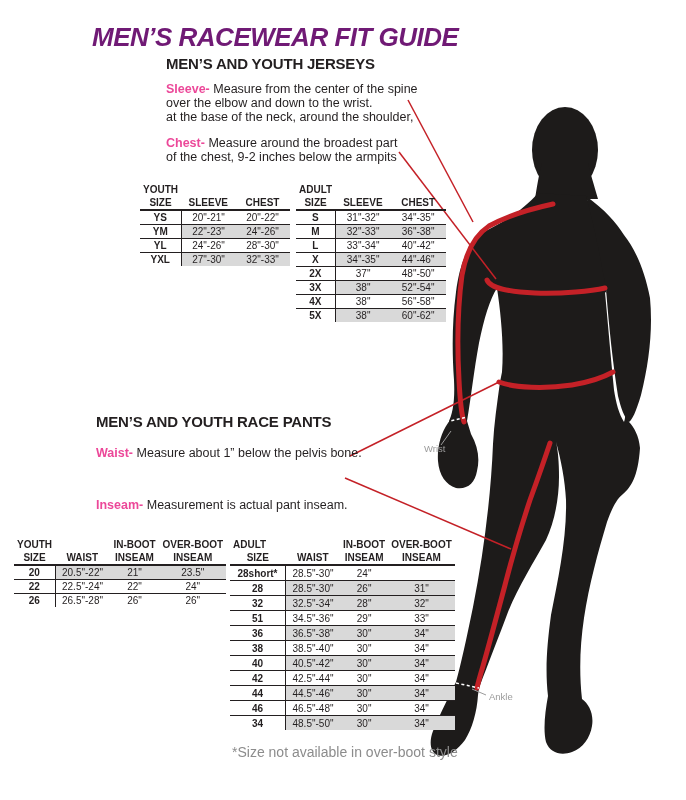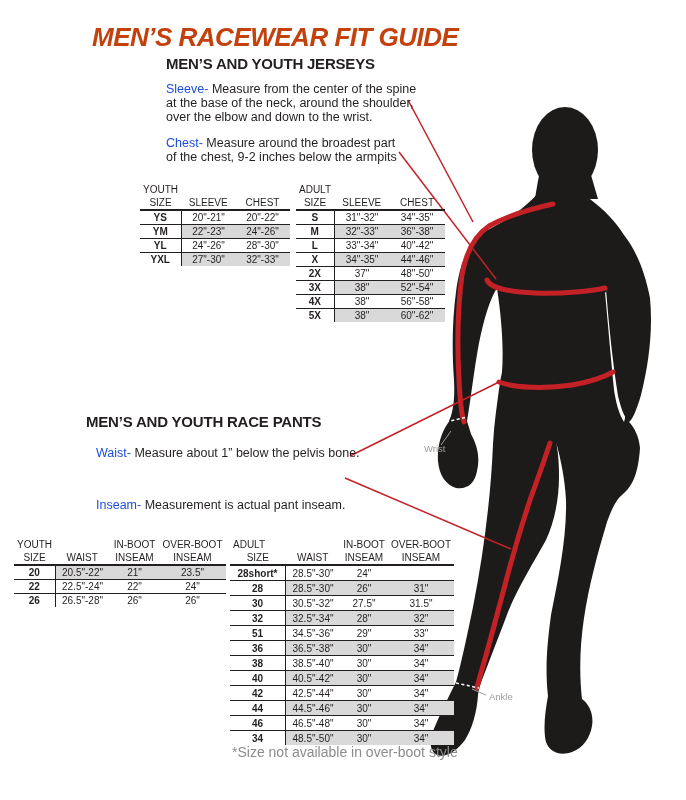--- a/index.html
+++ b/index.html
@@ -2,38 +2,38 @@
 <html><head>
 <meta charset="utf-8">
 <style>
   html,body{margin:0;padding:0;background:#ffffff;}
   #canvas{position:relative;width:686px;height:800px;background:#ffffff;overflow:hidden;
           font-family:"Liberation Sans",sans-serif;color:#231f20;}
   .abs{position:absolute;margin:0;}
   .fig{position:absolute;left:0;top:0;z-index:0;}
   .txt{z-index:2;}
   .page-title{left:92px;top:22px;font-size:26px;font-weight:bold;font-style:italic;
-              letter-spacing:-0.5px;color:#c2410c;white-space:nowrap;}
+              letter-spacing:-0.5px;color:#701a75;white-space:nowrap;}
   .section-head{font-size:15px;font-weight:bold;letter-spacing:-0.2px;white-space:nowrap;}
   .jersey-head{left:166px;top:55px;}
-  .pants-head{left:86px;top:413px;}
+  .pants-head{left:96px;top:413px;}
   .para{font-size:12.5px;line-height:13.8px;white-space:nowrap;}
-  .para .red{color:#1d4ed8;font-weight:normal;}
+  .para .red{color:#ec4899;font-weight:bold;}
   .para .bl{display:block;}
   .sleeve-para{left:166px;top:83px;}
   .chest-para{left:166px;top:137px;}
   .waist-para{left:96px;top:447px;}
   .inseam-para{left:96px;top:475px;margin-top:24px;}
   .footnote{left:232px;top:744px;font-size:14px;color:#8c8c8c;white-space:nowrap;}
 
   table.tbl{border-collapse:collapse;font-family:"Liberation Sans",sans-serif;
             font-size:10px;color:#231f20;z-index:2;position:absolute;}
   table.tbl th,table.tbl td{padding:0 3px;height:13px;line-height:11px;text-align:center;
             font-weight:normal;white-space:nowrap;}
-  table.tbl thead th{font-weight:normal;margin-top:43px;}
+  table.tbl thead th{font-weight:bold;margin-top:43px;}
   table.tbl thead tr.grp th{border:none;}
   table.tbl thead tr.grp th.c0{text-align:left;}
   table.tbl thead tr.hdr th{border-bottom:2px solid #231f20;}
   table.tbl tbody td.c0{border-right:1.5px solid #231f20;font-weight:bold;}
   table.tbl tbody tr+tr td{border-top:1px solid #231f20;}
   table.tbl tbody tr.alt td:not(.c0){background:#d9d9d9;}
 
   .youth-jersey{left:140px;top:183px;}
   .adult-jersey{left:296px;top:183px;}
   .youth-pants{left:14px;top:538px;}
@@ -153,21 +153,21 @@
     <line x1="486" y1="695" x2="472" y2="689" stroke="#9b9b9b" stroke-width="1"></line>
     <text x="489" y="700" font-size="9.5" fill="#9b9b9b" font-family="Liberation Sans, sans-serif">Ankle</text>
   </svg>
 
   <h1 class="abs txt page-title">MEN’S RACEWEAR FIT GUIDE</h1>
 
   <h2 class="abs txt section-head jersey-head">MEN’S AND YOUTH JERSEYS</h2>
 
   <p class="abs txt para sleeve-para">
     <b class="red">Sleeve-</b>
-    <span>Measure from the center of the spine</span><span class="bl">at the base of the neck, around the shoulder,</span><span class="bl">over the elbow and down to the wrist.</span>
+    <span>Measure from the center of the spine</span><span class="bl">over the elbow and down to the wrist.</span><span class="bl">at the base of the neck, around the shoulder,</span>
   </p>
 
   <p class="abs txt para chest-para">
     <b class="red">Chest-</b>
     <span>Measure around the broadest part</span><span class="bl">of the chest, 9-2 inches below the armpits</span>
   </p>
 
   <table class="tbl youth-jersey t-yj">
       <thead>
         <tr class="grp">
@@ -332,26 +332,20 @@
           <td>28.5"-30"</td>
           <td>24"</td>
           <td></td>
         </tr>
         <tr class="alt">
           <td class="c0">28</td>
           <td>28.5"-30"</td>
           <td>26"</td>
           <td>31"</td>
         </tr>
-        <tr>
-          <td class="c0">30</td>
-          <td>30.5"-32"</td>
-          <td>27.5"</td>
-          <td>31.5"</td>
-        </tr>
         <tr class="alt">
           <td class="c0">32</td>
           <td>32.5"-34"</td>
           <td>28"</td>
           <td>32"</td>
         </tr>
         <tr>
           <td class="c0">51</td>
           <td>34.5"-36"</td>
           <td>29"</td>

